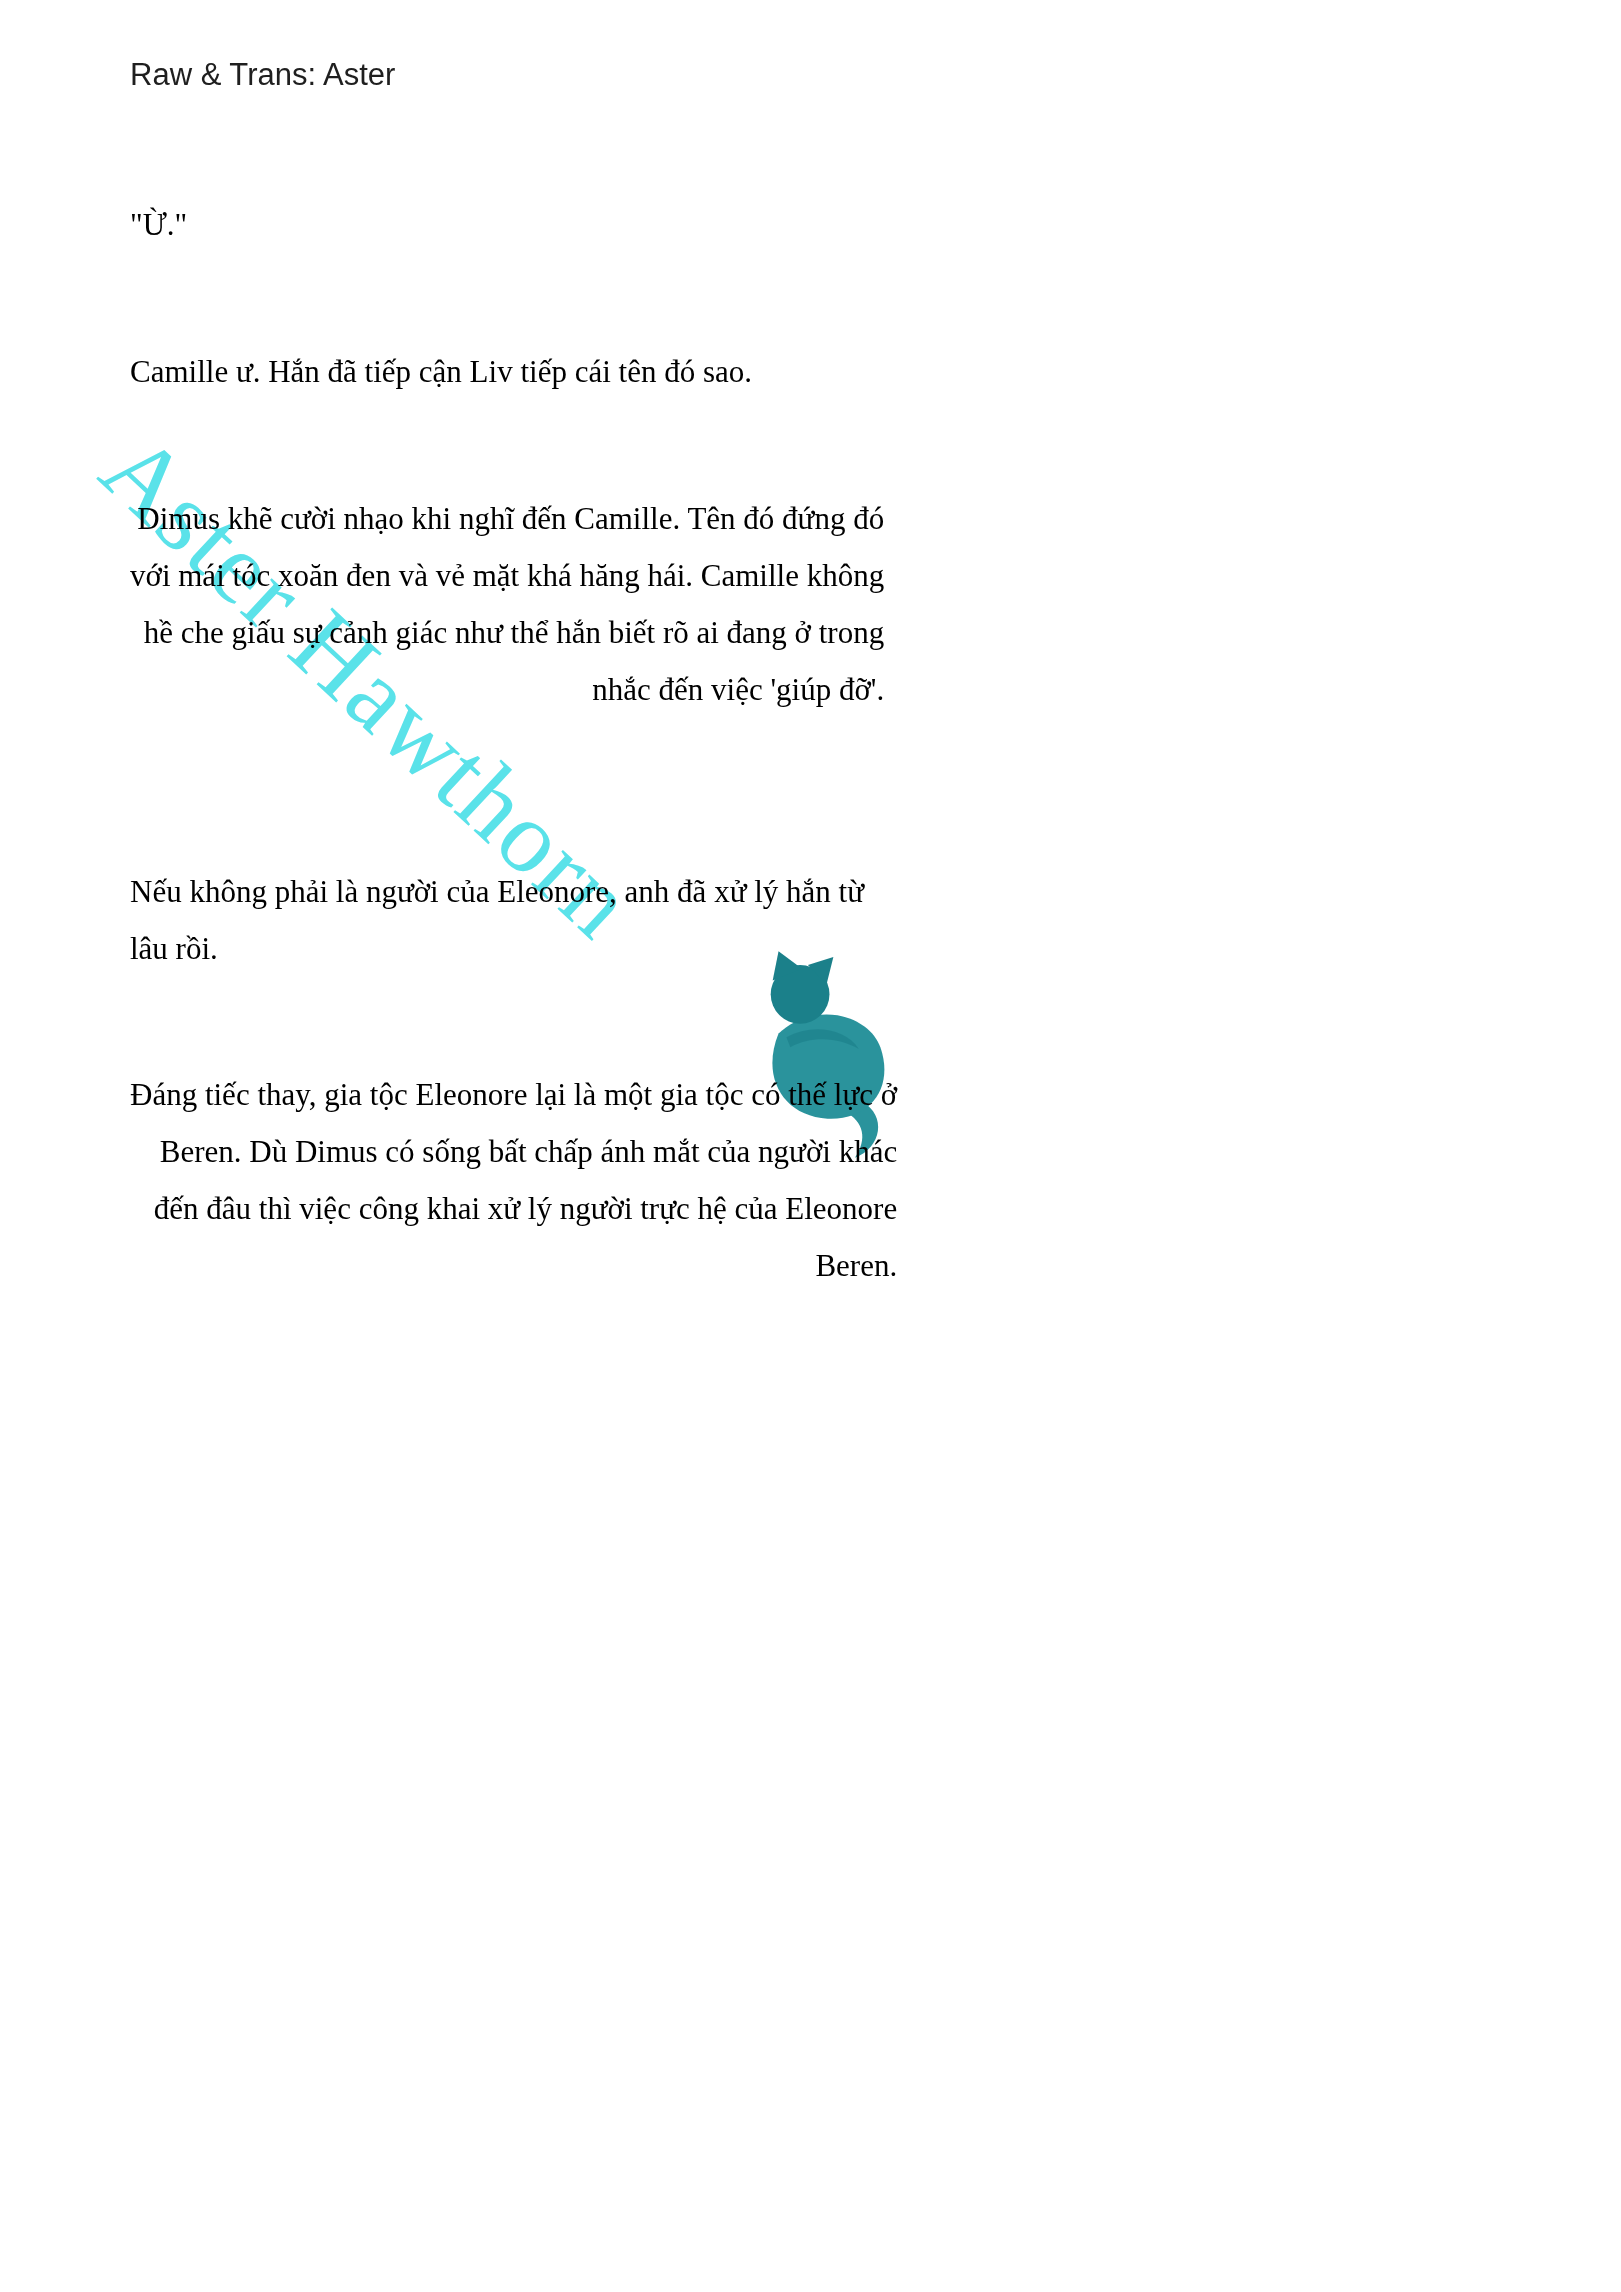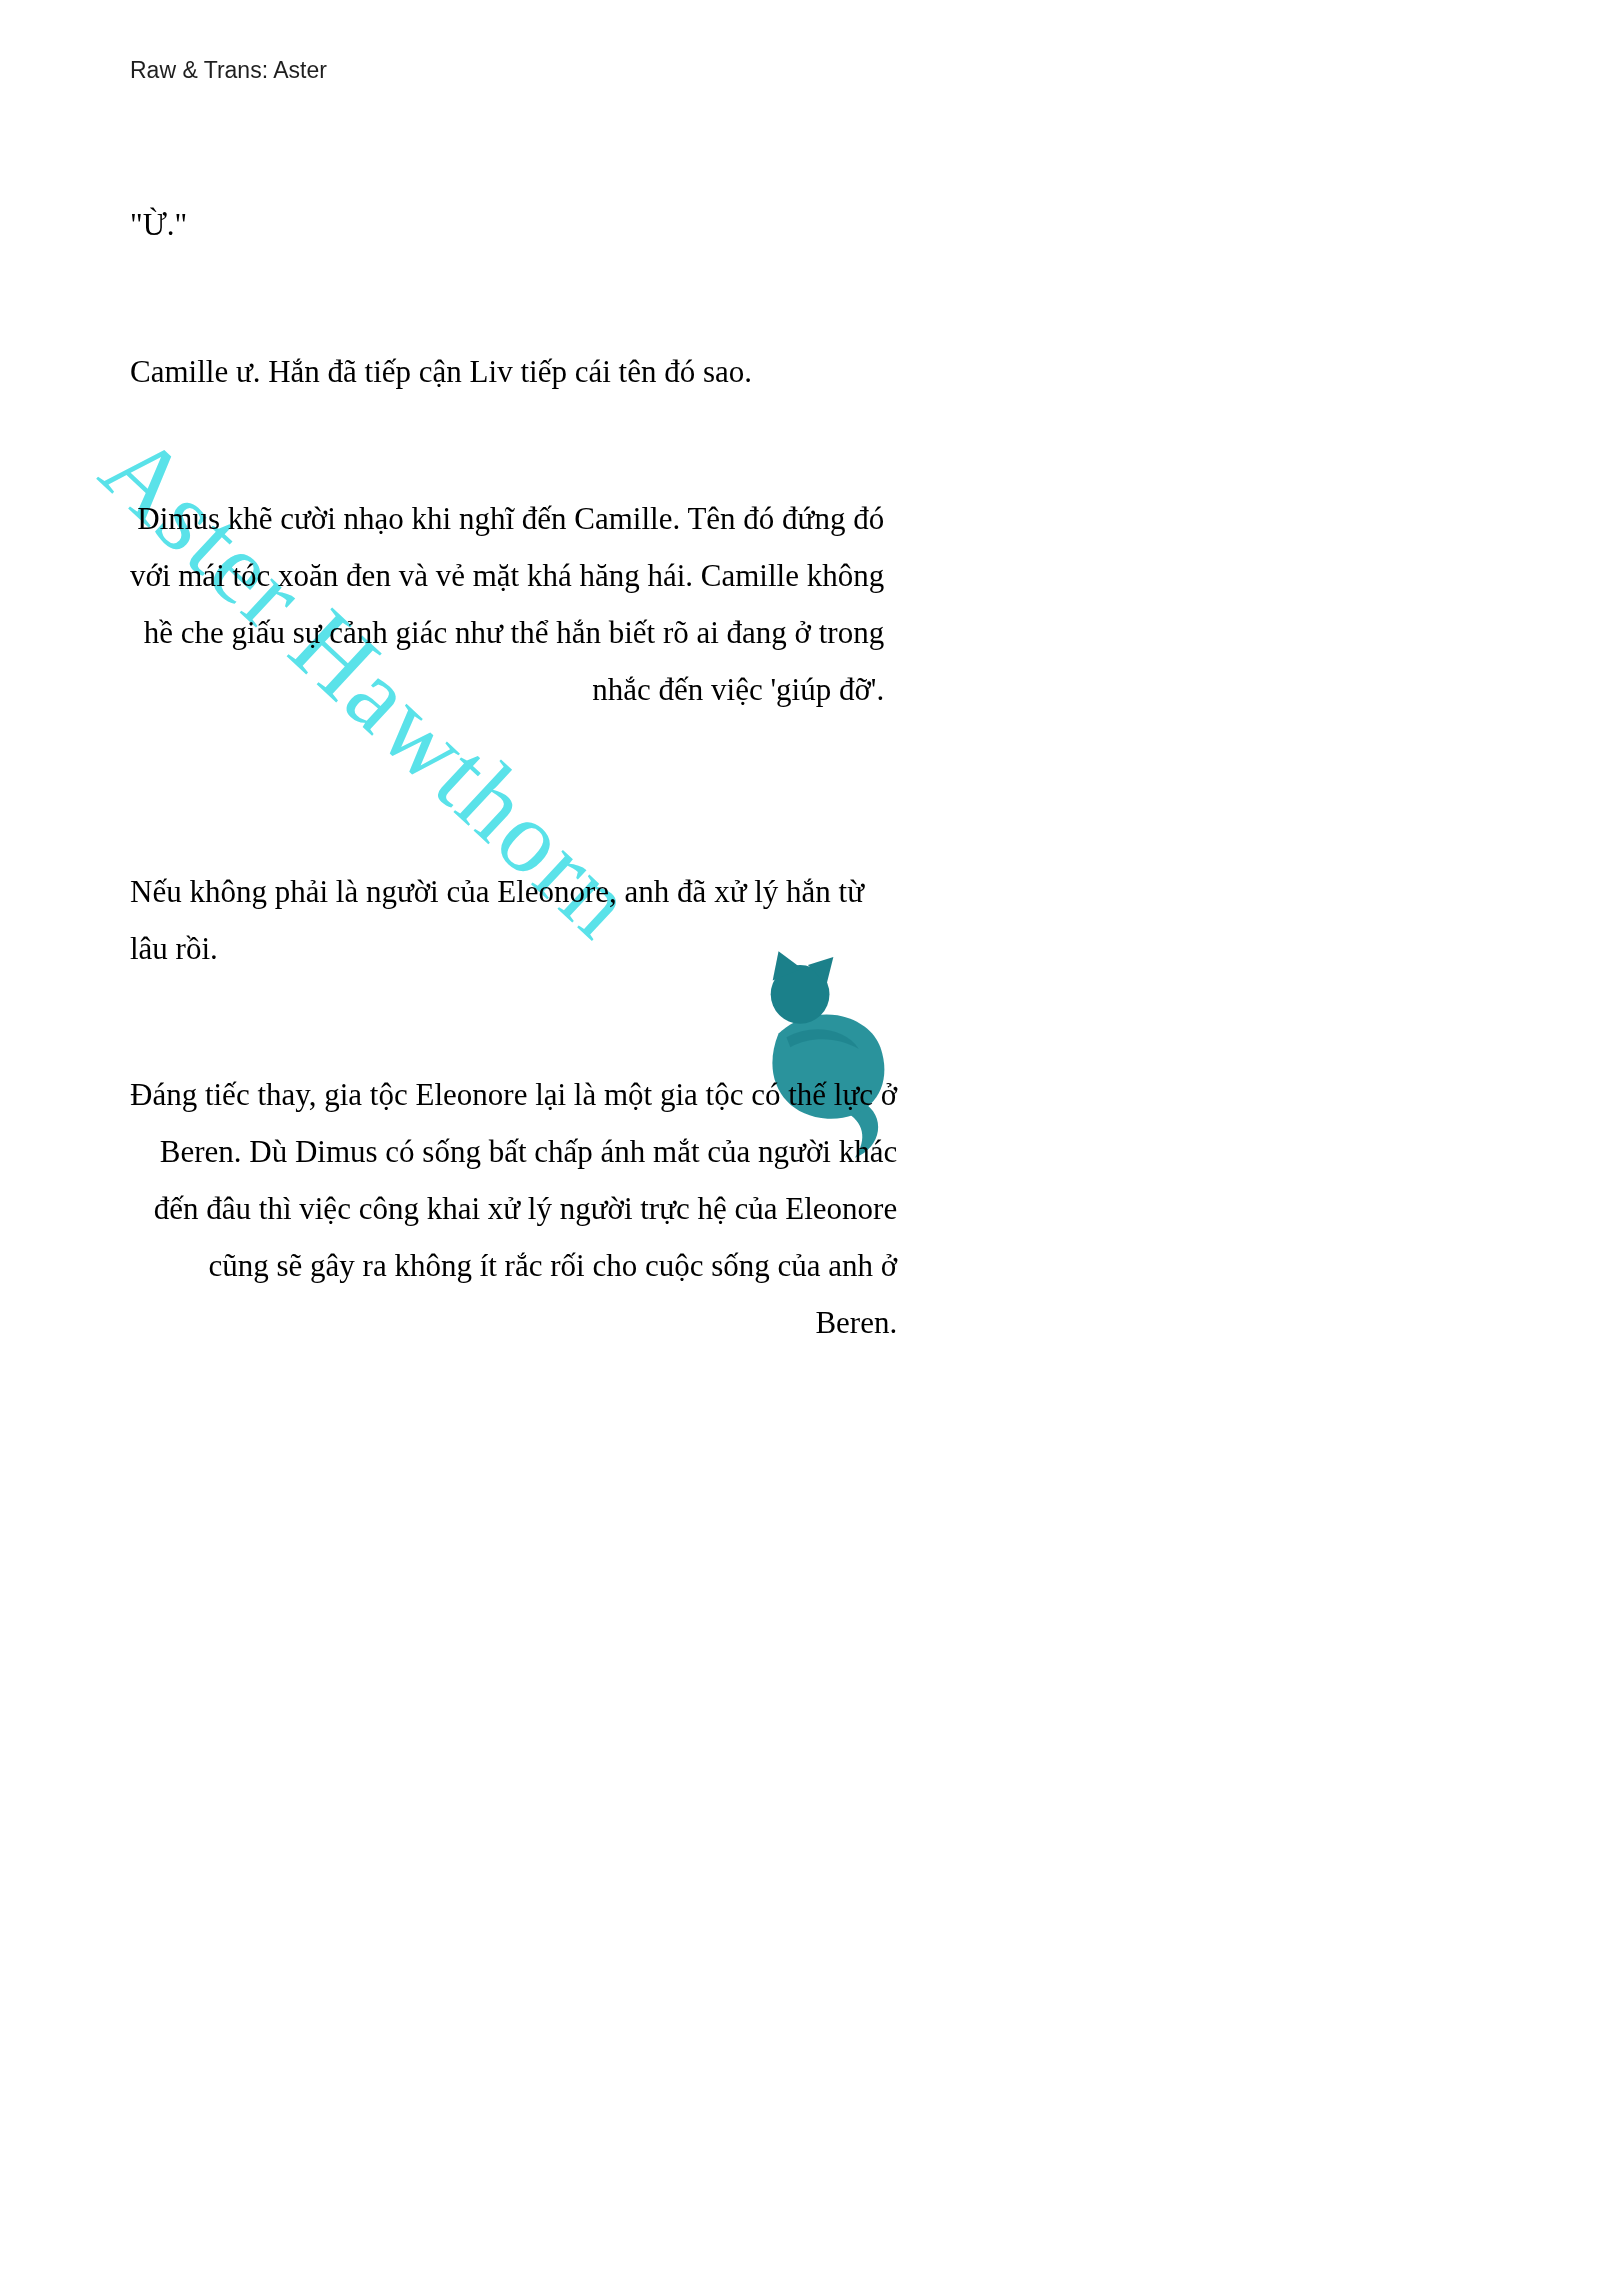--- a/index.html
+++ b/index.html
@@ -14,21 +14,21 @@
     background: #ffffff;
     overflow: hidden;
     font-family: "Liberation Serif", serif;
     color: #000000;
   }
   .credit {
     position: absolute;
     left: 130px;
     top: 57px;
     font-family: "Liberation Sans", sans-serif;
-    font-size: 23px;
+    font-size: 31px;
     color: #1f1f1f;
     z-index: 3;
   }
   .watermark {
     position: absolute;
     left: 159px;
     top: 410px;
     transform: rotate(43deg);
     transform-origin: 0 0;
     font-family: "Liberation Serif", serif;
@@ -104,18 +104,17 @@
 
   <div class="para p4">
     <div class="line">Nếu không phải là người của Eleonore, anh đã xử lý hắn từ</div>
     <div class="line">lâu rồi.</div>
   </div>
 
   <div class="para p5">
     <div class="line">Đáng tiếc thay, gia tộc Eleonore lại là một gia tộc có thế lực ở</div>
     <div class="line">Beren. Dù Dimus có sống bất chấp ánh mắt của người khác</div>
     <div class="line">đến đâu thì việc công khai xử lý người trực hệ của Eleonore</div>
-    <div class="line">cũng sẽ gây ra không ít rắc rối cho cuộc sống của anh ở</div>
     <div class="line">Beren.</div>
   </div>
 
 </div>
 
 
 </body></html>

